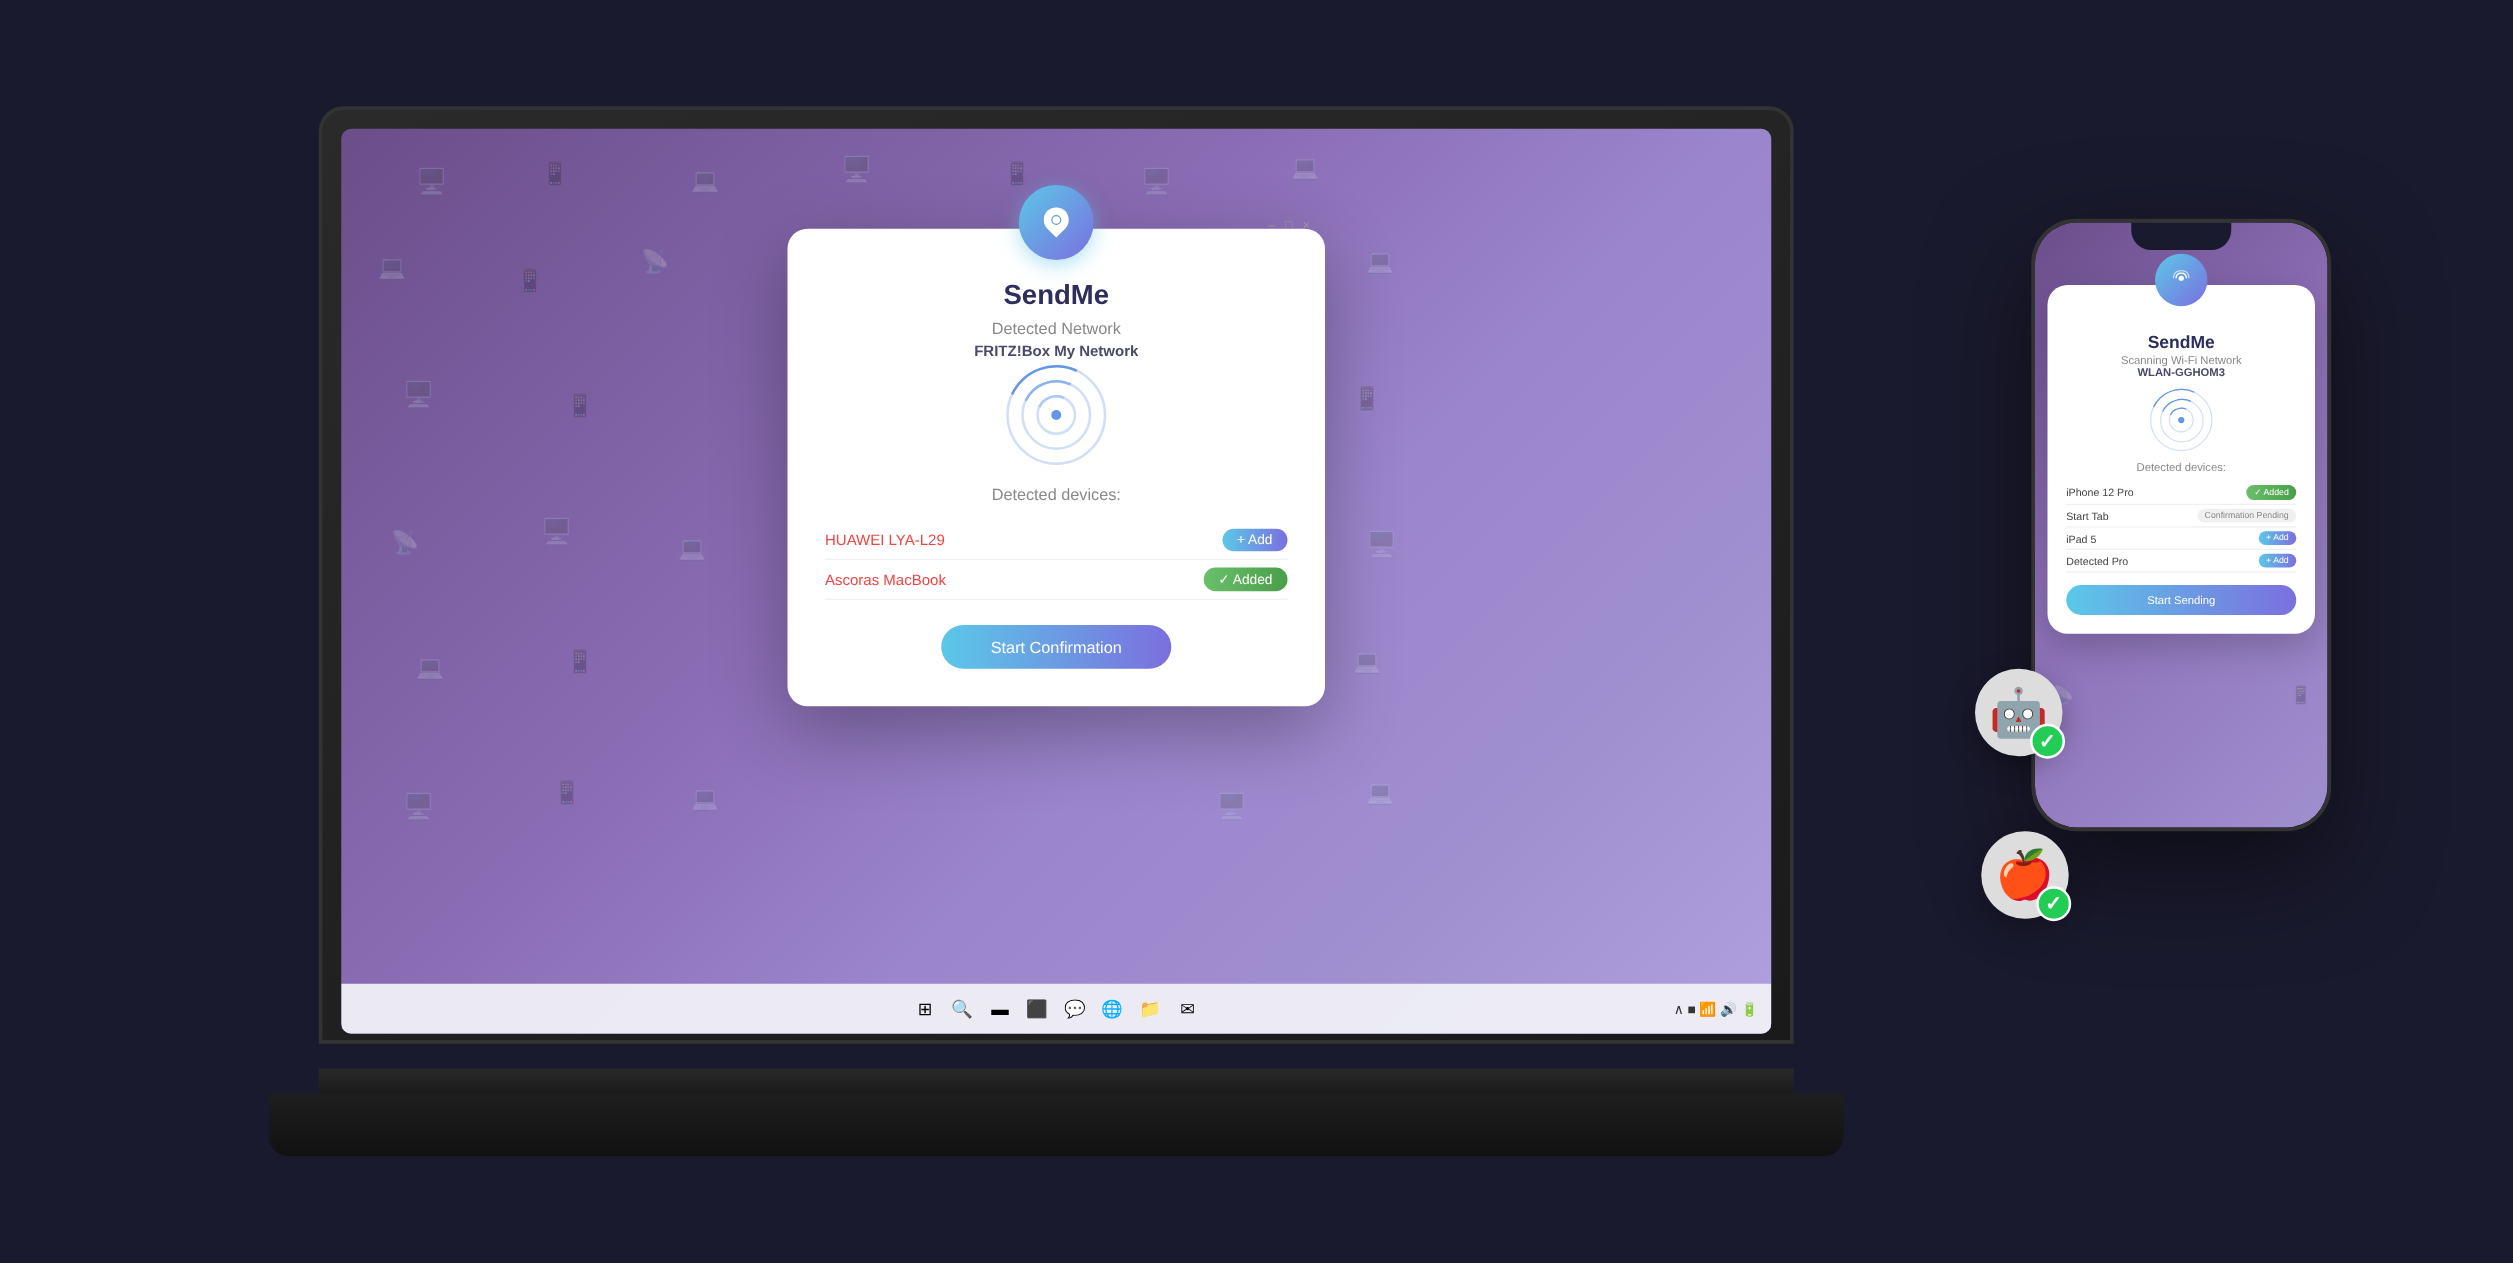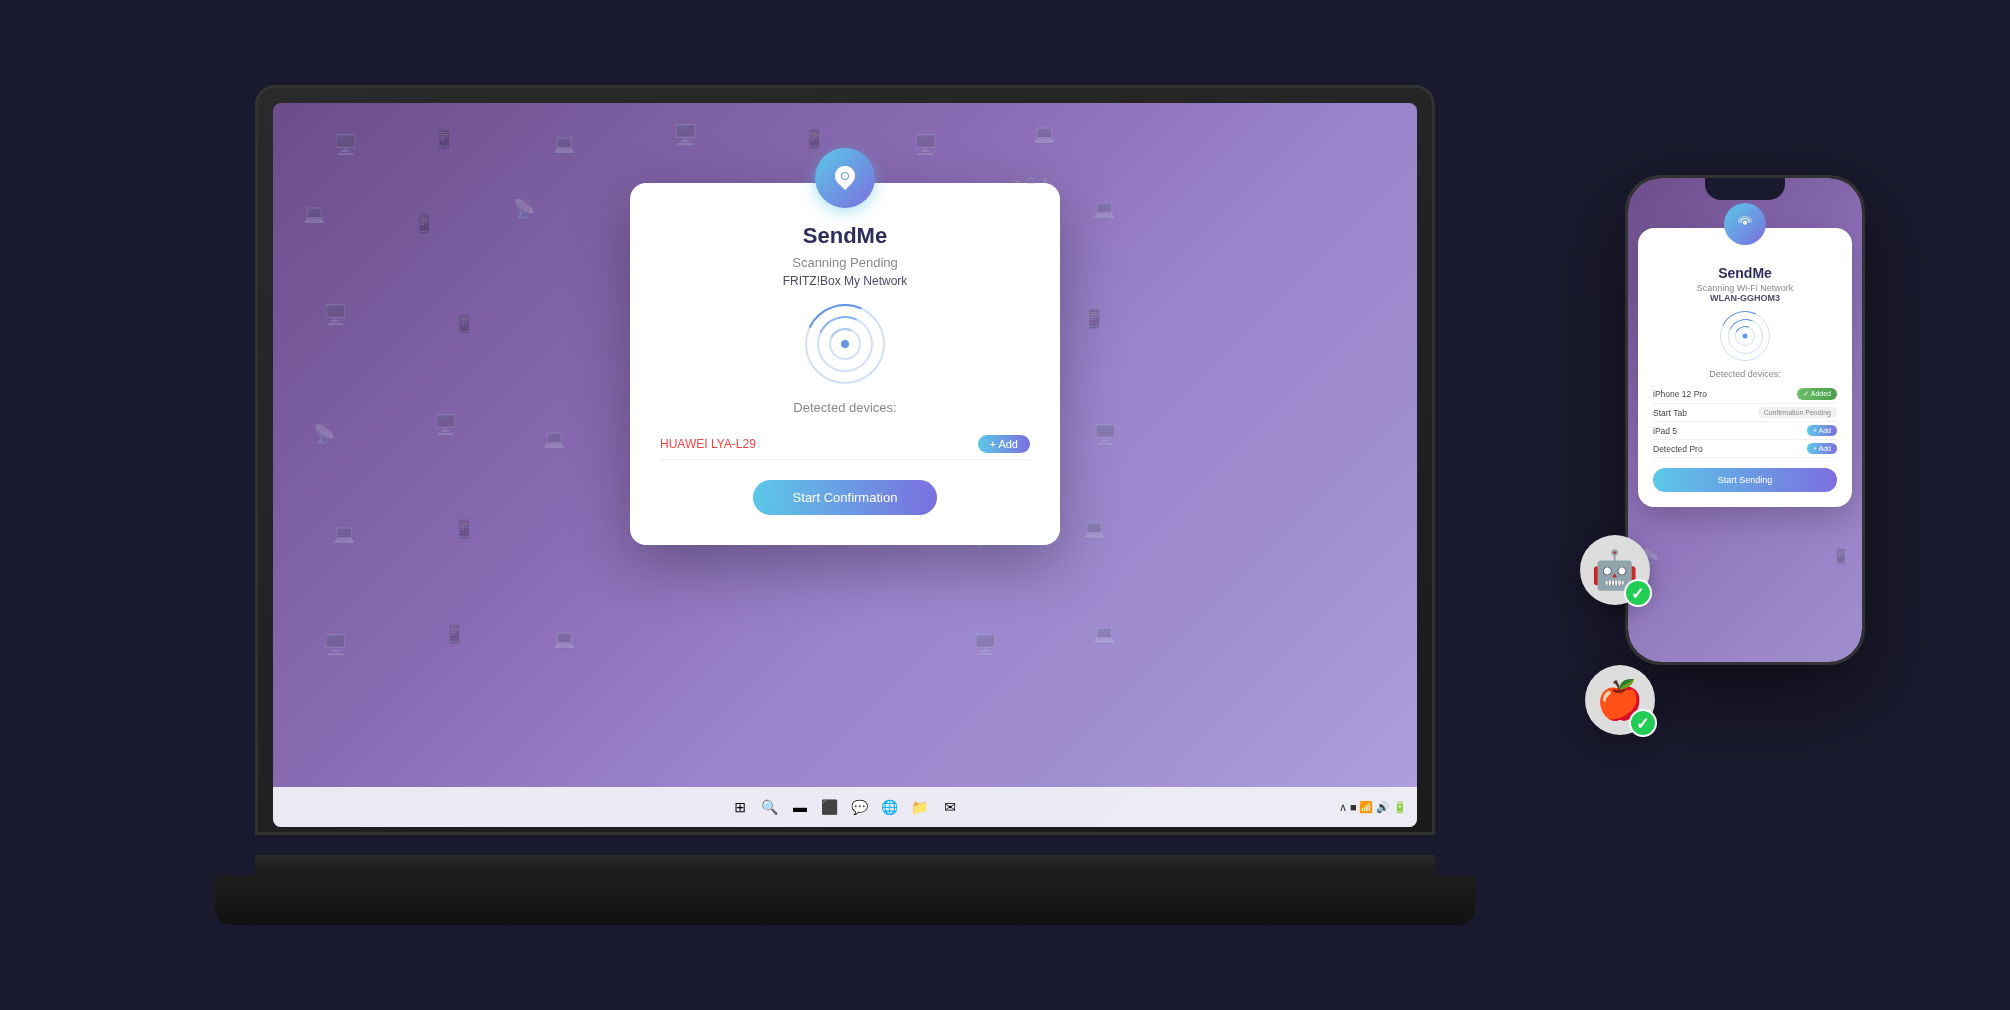--- a/index.html
+++ b/index.html
@@ -163,23 +163,23 @@
     }
 
     .dialog-subtitle {
       font-size: 13px;
       color: #888;
       margin-bottom: 4px;
     }
 
     .dialog-network {
       font-size: 12px;
-      font-weight: 400;
+      font-weight: 700;
       color: #4a4a6a;
-      margin-bottom: 16px;
+      margin-bottom: 4px;
     }
 
     
     .wifi-scan {
       width: 80px;
       height: 80px;
       margin: 0 auto 16px;
       position: relative;
       display: flex;
       align-items: center;
@@ -577,39 +577,43 @@
             <svg viewBox="0 0 32 32" fill="white">
               <path d="M16 4C10.5 4 6 8.5 6 14c0 2.5 1 4.8 2.5 6.5L16 28l7.5-7.5C25 18.8 26 16.5 26 14c0-5.5-4.5-10-10-10zm0 14a4 4 0 1 1 0-8 4 4 0 0 1 0 8z"></path>
               <circle cx="16" cy="14" r="3"></circle>
               <path d="M10 14 Q10 8 16 8 Q22 8 22 14" fill="none" stroke="white" stroke-width="1.5"></path>
               <path d="M7 14 Q7 5 16 5 Q25 5 25 14" fill="none" stroke="white" stroke-width="1.5" opacity="0.6"></path>
             </svg>
           </div>
 
           <div class="dialog-content">
             <div class="dialog-title">SendMe</div>
-            <div class="dialog-subtitle">Scanning Pending</div>
+            <div class="dialog-subtitle">Detected Network</div>
             <div class="dialog-network">FRITZ!Box My Network</div>
 
             <div class="wifi-scan">
               <div class="wifi-scan-ring"></div>
               <div class="wifi-scan-ring"></div>
               <div class="wifi-scan-ring"></div>
               <div class="wifi-arc"></div>
               <div class="wifi-arc"></div>
               <div class="wifi-arc"></div>
               <div class="wifi-center-dot"></div>
             </div>
 
             <div class="detected-label">Detected devices:</div>
 
             <div class="device-list">
               <div class="device-row">
                 <span class="device-name">HUAWEI LYA-L29</span>
                 <button class="btn-add">+ Add</button>
+              </div>
+              <div class="device-row">
+                <span class="device-name">Ascoras MacBook</span>
+                <button class="btn-added">✓ Added</button>
               </div>
             </div>
 
             <button class="btn-start-transmission">Start Confirmation</button>
           </div>
         </div>
 
         <div class="taskbar">
           <div class="taskbar-icons">
             <div class="taskbar-icon">⊞</div>

